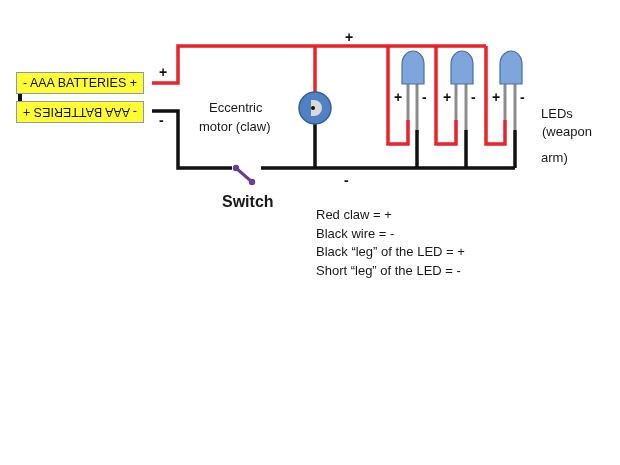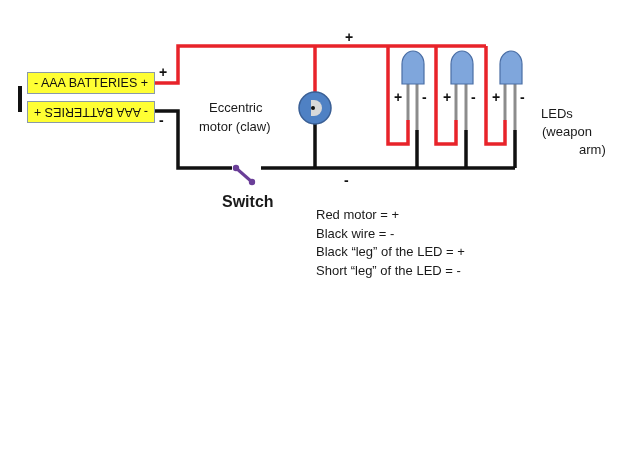--- a/index.html
+++ b/index.html
@@ -1,19 +1,19 @@
 <!DOCTYPE html>
 <html><head>
 <meta charset="utf-8">
 <style>
   html, body { margin:0; padding:0; background:#ffffff; }
   body { width:620px; height:465px; position:relative; overflow:hidden; font-family:"Liberation Sans", sans-serif; }
   svg { position:absolute; left:0; top:0; }
   .lbl { position:absolute; font-family:"Liberation Sans", sans-serif; color:#1a1a1a; white-space:nowrap; }
-  .battery { position:absolute; left:27px; width:128px; height:22px; background:#ffff33; border:1.5px solid #8a9aa8; box-sizing:border-box; font-size:12.5px; line-height:20px; text-align:center; color:#111; }
+  .battery { position:absolute; left:16px; width:128px; height:22px; background:#ffff33; border:1.5px solid #8a9aa8; box-sizing:border-box; font-size:12.5px; line-height:20px; text-align:center; color:#111; }
   .bat2 { transform:rotate(180deg); }
   .sign { position:absolute; font-size:14px; font-weight:bold; color:#111; }
   .legend-line { font-size:13px; line-height:18.5px; }
 </style>
 </head>
 <body>
 
 <svg width="620" height="465" viewBox="0 0 620 465">
 
   <rect x="18" y="86" width="4" height="26" fill="#111"></rect>
@@ -76,20 +76,20 @@
 
 <div class="sign" style="left:394px; top:89px;">+</div>
 <div class="sign" style="left:422px; top:89px;">-</div>
 <div class="sign" style="left:443px; top:89px;">+</div>
 <div class="sign" style="left:471px; top:89px;">-</div>
 <div class="sign" style="left:492px; top:89px;">+</div>
 <div class="sign" style="left:520px; top:89px;">-</div>
 
 <div class="lbl" style="left:541px; top:106px; font-size:13px;">LEDs</div>
 <div class="lbl" style="left:542px; top:124px; font-size:13px;">(weapon</div>
-<div class="lbl" style="left:541px; top:142px; font-size:13px;margin-left:38px;">arm)</div>
+<div class="lbl" style="left:541px; top:150px; font-size:13px;">arm)</div>
 
 <div class="lbl" style="left:316px; top:206px;">
-  <div class="legend-line">Red motor = +</div>
+  <div class="legend-line">Red claw = +</div>
   <div class="legend-line">Black wire = -</div>
   <div class="legend-line">Black “leg” of the LED = +</div>
   <div class="legend-line">Short “leg” of the LED = -</div>
 </div>
 
 </body></html>

